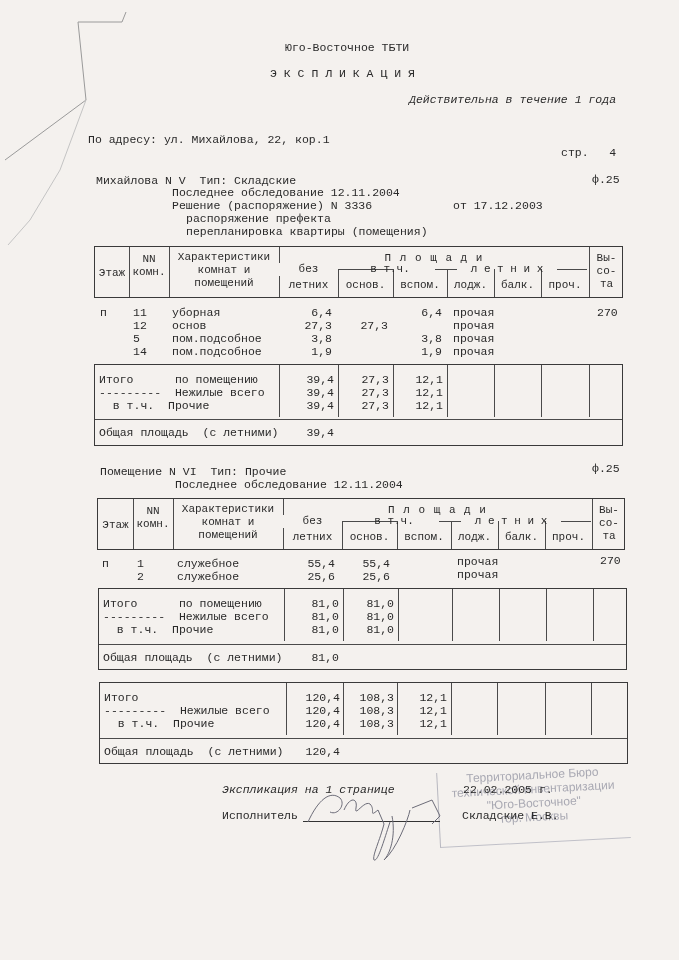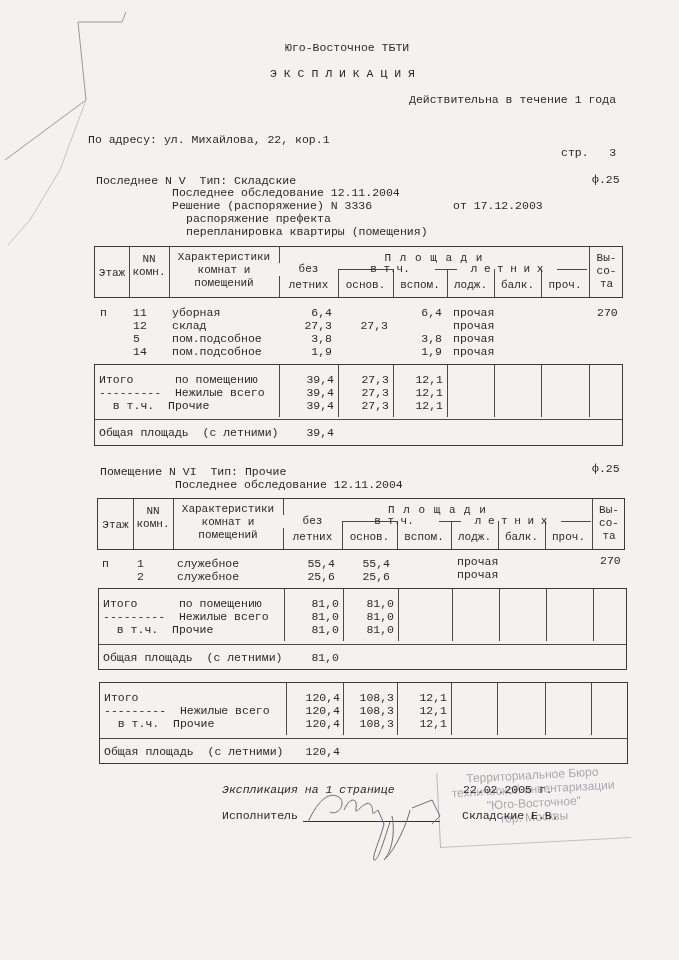--- a/index.html
+++ b/index.html
@@ -21,25 +21,25 @@
 </head>
 <body>
 
 <svg class="pencil" width="679" height="960">
   <polyline points="126,12 122,22 78,22 86,100 5,160" fill="none" stroke="#9a9a9a" stroke-width="1"></polyline>
   <polyline points="86,100 60,170 30,220 8,245" fill="none" stroke="#c4c4c4" stroke-width="1"></polyline>
 </svg>
 
 <div class="abs" style="left:285px;top:41px;">Юго-Восточное ТБТИ</div>
 <div class="abs" style="left:270px;top:67px;">Э К С П Л И К А Ц И Я</div>
-<div class="abs" style="left:409px;top:93px;">Действительна в течение 1 года</div>
+<div class="abs" style="left:409px;top:93px;font-style:italic;">Действительна в течение 1 года</div>
 <div class="abs" style="left:88px;top:133px;">По адресу: ул. Михайлова, 22, кор.1</div>
-<div class="abs" style="left:561px;top:146px;">стр.   3</div>
-
-<div class="abs" style="left:96px;top:174px;">Последнее N V  Тип: Складские</div>
+<div class="abs" style="left:561px;top:146px;">стр.   4</div>
+
+<div class="abs" style="left:96px;top:174px;">Михайлова N V  Тип: Складские</div>
 <div class="abs" style="left:592px;top:173px;">ф.25</div>
 <div class="abs" style="left:172px;top:186px;">Последнее обследование 12.11.2004</div>
 <div class="abs" style="left:172px;top:199px;">Решение (распоряжение) N 3336</div>
 <div class="abs" style="left:453px;top:199px;">от 17.12.2003</div>
 <div class="abs" style="left:186px;top:212px;">распоряжение префекта</div>
 <div class="abs" style="left:186px;top:225px;">перепланировка квартиры (помещения)</div>
 
 <div class="tbl" style="left:94px;top:246px;width:529px;height:52px;">
   <div class="vl" style="left:34px"></div>
     <div class="vl" style="left:74px"></div>
@@ -80,21 +80,21 @@
   <div class="txt" style="left:133px;top:307px">11</div>
   <div class="txt" style="left:172px;top:307px">уборная</div>
   <div class="num" style="left:280px;width:52px;top:307px">6,4</div>
   <div class="num" style="left:336px;width:52px;top:307px"></div>
   <div class="num" style="left:390px;width:52px;top:307px">6,4</div>
   <div class="txt" style="left:453px;top:307px">прочая</div>
   <div class="txt" style="left:597px;top:307px">270</div>
 </div>
 <div>
   <div class="txt" style="left:133px;top:320px">12</div>
-  <div class="txt" style="left:172px;top:320px">склад</div>
+  <div class="txt" style="left:172px;top:320px">основ</div>
   <div class="num" style="left:280px;width:52px;top:320px">27,3</div>
   <div class="num" style="left:336px;width:52px;top:320px">27,3</div>
   <div class="txt" style="left:453px;top:320px">прочая</div>
 </div>
 <div>
   <div class="txt" style="left:133px;top:333px">5</div>
   <div class="txt" style="left:172px;top:333px">пом.подсобное</div>
   <div class="num" style="left:280px;width:52px;top:333px">3,8</div>
   <div class="num" style="left:390px;width:52px;top:333px">3,8</div>
   <div class="txt" style="left:453px;top:333px">прочая</div>

